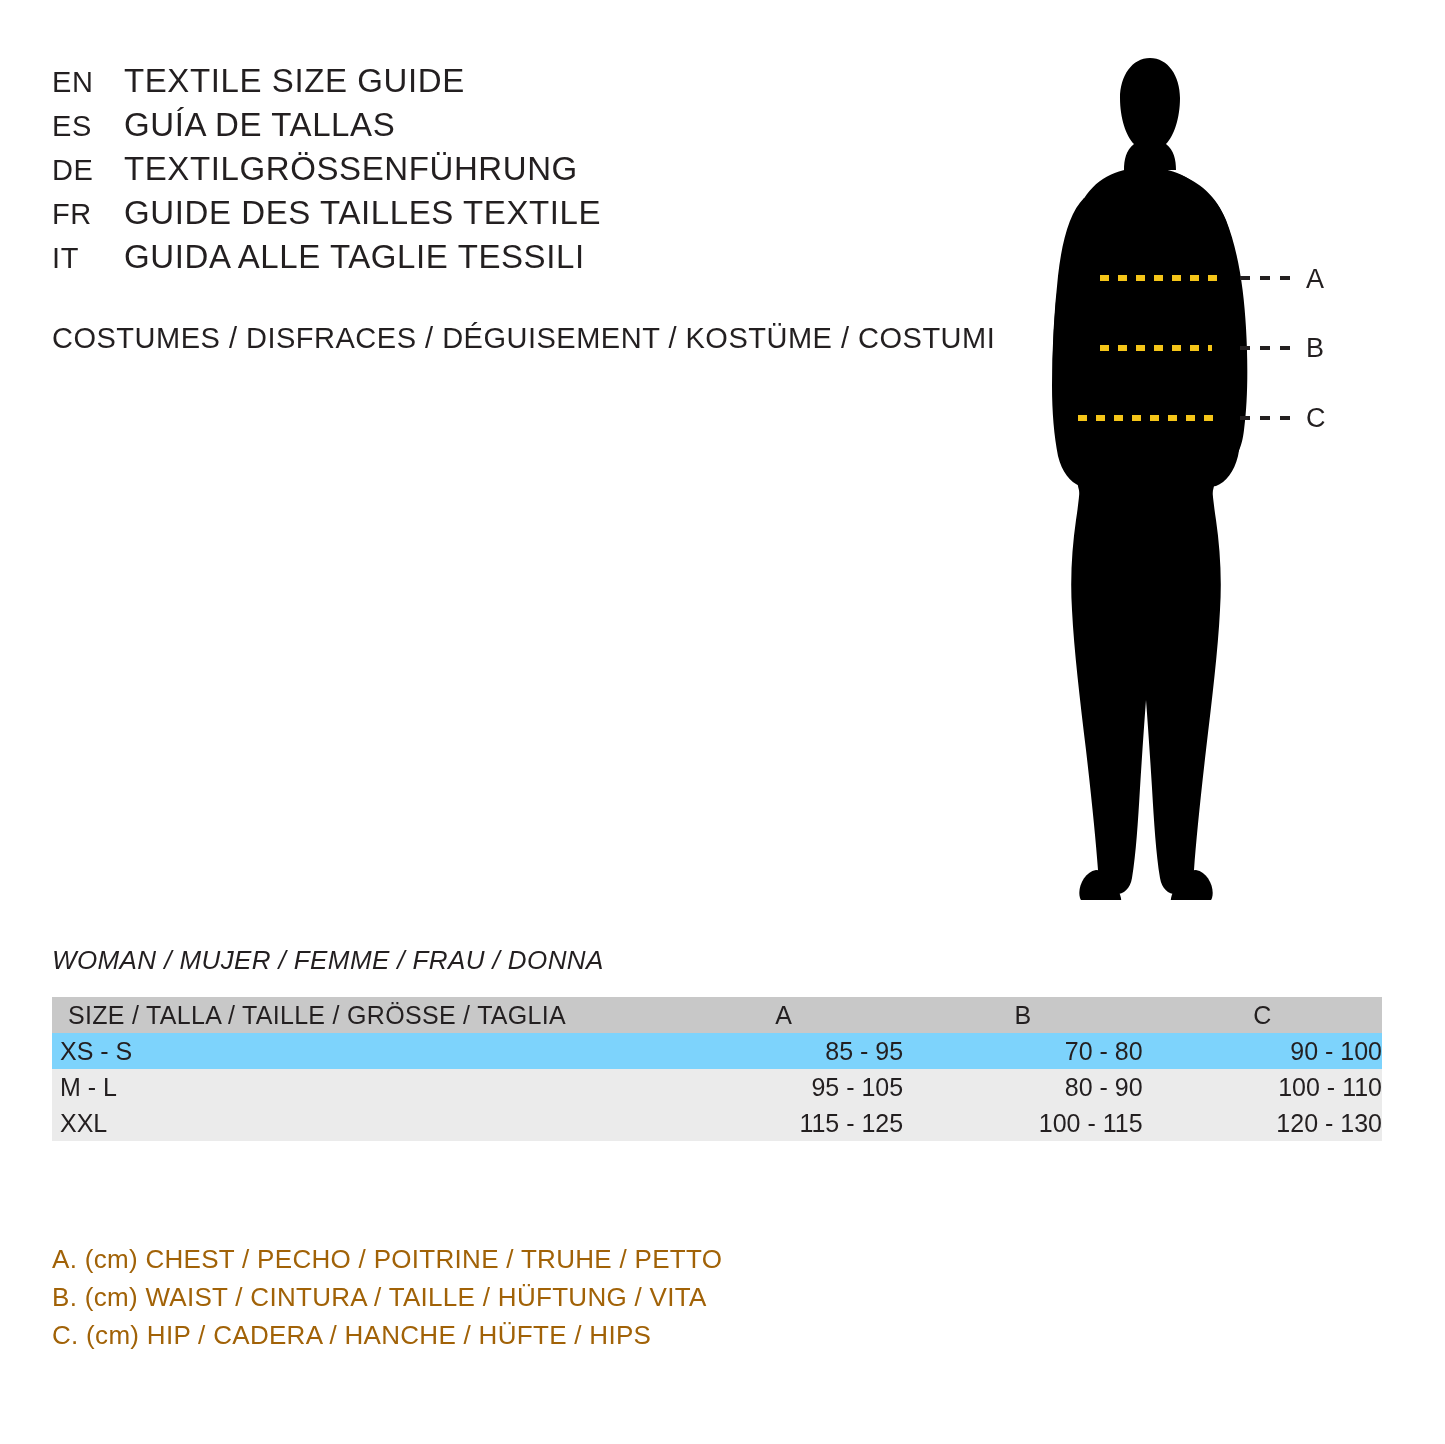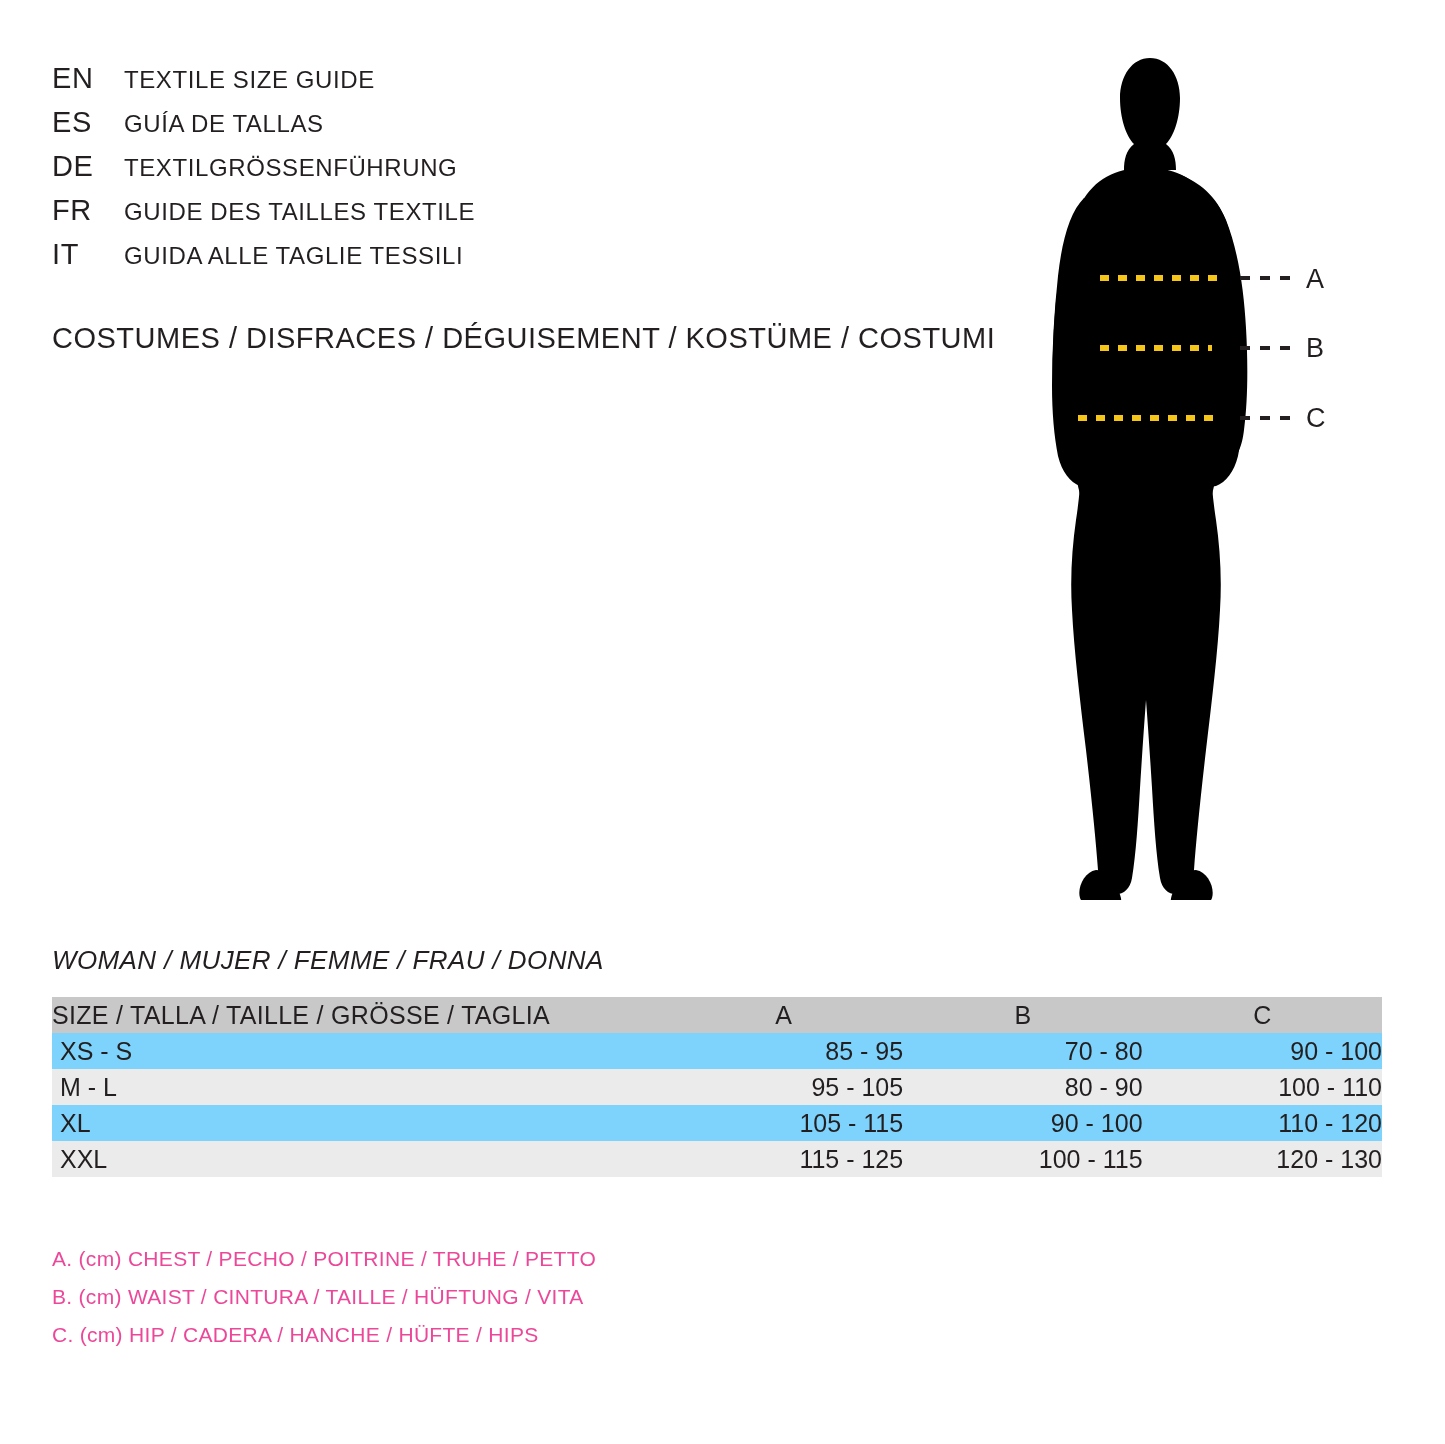--- a/index.html
+++ b/index.html
@@ -36,21 +36,21 @@
     letter-spacing: 0.6px;
     color: #231f20;
   }
   .lang-code {
     width: 72px;
     flex: 0 0 72px;
     font-size: 29px;
   }
   .lang-text {
     flex: 1 1 auto;
-    font-size: 24px;
+    font-size: 33px;
   }
   .costumes-line {
     position: absolute;
     left: 52px;
     top: 322px;
     font-size: 29px;
     font-weight: normal;
     letter-spacing: 0.5px;
     color: #231f20;
     white-space: nowrap;
@@ -100,21 +100,21 @@
     padding: 0;
     height: 36px;
     font-weight: normal;
     line-height: 36px;
   }
   table.sizes thead tr {
     background: #c8c8c8;
   }
   table.sizes thead th.first {
     text-align: left;
-    padding-left: 0;
+    padding-left: 16px;
     letter-spacing: 0.3px;
   }
   table.sizes thead th.num {
     text-align: center;
   }
   table.sizes tbody tr.odd {
     background: #7dd3fc;
   }
   table.sizes tbody tr.even {
     background: #ebebeb;
@@ -132,24 +132,24 @@
   .col-c { width: 18%; }
 
   
   .legend {
     position: absolute;
     left: 52px;
     top: 1240px;
     width: 1000px;
   }
   .legend-line {
-    font-size: 21px;
+    font-size: 26px;
     line-height: 38px;
     letter-spacing: 0.3px;
-    color: #ec4899;
+    color: #a16207;
   }
 </style>
 </head>
 <body>
 
 <div class="page">
 
   <div class="lang-block">
     <div class="lang-row">
       <span class="lang-code">EN</span>
@@ -229,26 +229,20 @@
         <td class="num">85 - 95</td>
         <td class="num">70 - 80</td>
         <td class="num">90 - 100</td>
       </tr>
       <tr class="even">
         <td class="first">M - L</td>
         <td class="num">95 - 105</td>
         <td class="num">80 - 90</td>
         <td class="num">100 - 110</td>
       </tr>
-      <tr class="odd">
-        <td class="first">XL</td>
-        <td class="num">105 - 115</td>
-        <td class="num">90 - 100</td>
-        <td class="num">110 - 120</td>
-      </tr>
       <tr class="even">
         <td class="first">XXL</td>
         <td class="num">115 - 125</td>
         <td class="num">100 - 115</td>
         <td class="num">120 - 130</td>
       </tr>
     </tbody>
   </table>
 
   <div class="legend">

